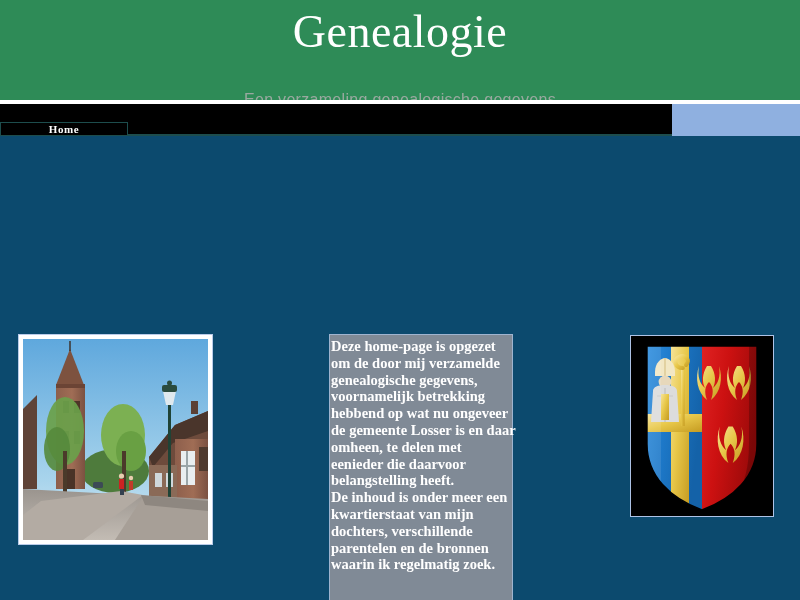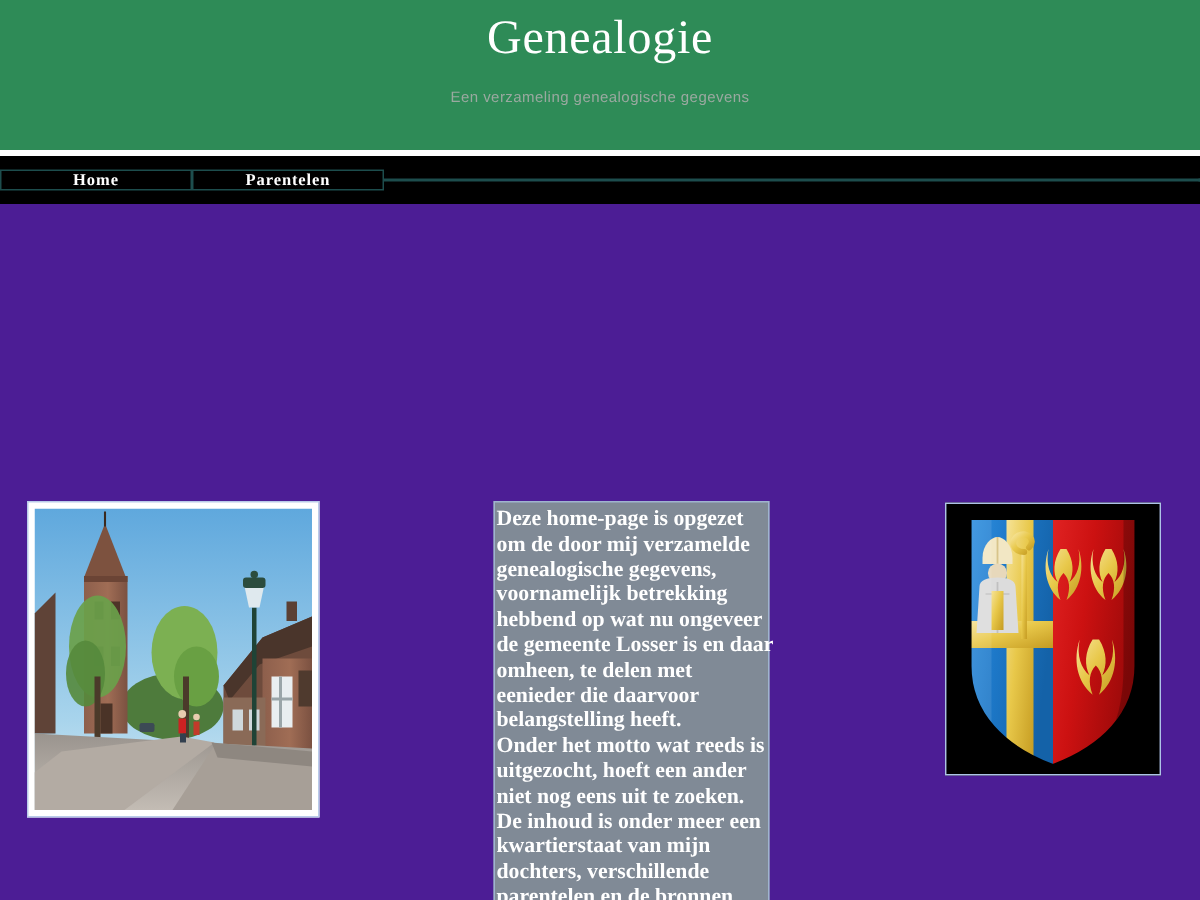--- a/index.html
+++ b/index.html
@@ -23,49 +23,49 @@
     background: #2e8b57;
     position: relative;
     box-sizing: border-box;
     text-align: center;
     overflow: hidden;
   }
   .site-title {
     margin: 0;
     padding-top: 8px;
     font-family: "Liberation Serif", serif;
-    font-size: 32px;
+    font-size: 46px;
     font-weight: normal;
     color: #ffffff;
     letter-spacing: 0.5px;
     line-height: 1.05;
   }
   .site-subtitle {
-    margin: 0;
+    margin: 17px;
     padding-top: 18px;
     font-family: "Liberation Sans", sans-serif;
-    font-size: 10px;
+    font-size: 16px;
     color: #9aa9a0;
     letter-spacing: 0.3px;
   }
 
   
   .banner-gap {
     width: 800px;
     height: 4px;
     background: #ffffff;
   }
 
   
   .nav-bar {
-    width: 800px;
+    width: 672px;
     height: 32px;
     background: #000000;
     display: flex;
-    align-items: center;
+    align-items: flex-end;
     box-sizing: border-box;
     overflow: hidden;
   }
   .nav-item {
     width: 128px;
     flex: 0 0 128px;
     background: #000000;
     border: 1px solid #1d4d4d;
     box-sizing: border-box;
     color: #ffffff;
@@ -85,21 +85,21 @@
     border: 1px solid #1d4d4d;
     border-left: none;
     box-sizing: border-box;
   }
 
   
   .content {
     position: relative;
     width: 800px;
     height: 464px;
-    background: #4c1d95;
+    background: #0c4a6e;
   }
 
   
   .photo-frame {
     position: absolute;
     left: 18px;
     top: 198px;
     width: 195px;
     height: 211px;
     background: #ffffff;
@@ -160,21 +160,20 @@
 <body>
 
 <div class="header-banner">
   <h1 class="site-title">Genealogie</h1>
   <div class="site-subtitle">Een verzameling genealogische gegevens</div>
 </div>
 <div class="banner-gap"></div>
 
 <div class="nav-bar">
   <a class="nav-item" href="#">Home</a>
-  <a class="nav-item" href="#">Parentelen</a>
   <div class="nav-filler"></div>
 </div>
 
 <div class="content">
 
   <div class="photo-frame">
     <svg class="photo-canvas" viewBox="0 0 185 201" preserveAspectRatio="none">
       <defs>
         <linearGradient id="skyG" x1="0" y1="0" x2="0" y2="1">
           <stop offset="0%" stop-color="#5fa8dd"></stop>
@@ -247,21 +246,20 @@
       <circle cx="108" cy="139" r="2.2" fill="#e8cdb0"></circle>
 
       <rect x="70" y="143" width="10" height="6" rx="1.5" fill="#3c4a55"></rect>
     </svg>
   </div>
 
   <div class="text-panel"></div>
 
   <div class="body-text">
     <p>Deze home-page is opgezet om de door mij verzamelde genealogische gegevens, voornamelijk betrekking hebbend op wat nu ongeveer de gemeente Losser is en daar omheen, te delen met eenieder die daarvoor belangstelling heeft.</p>
-    <p>Onder het motto wat reeds is uitgezocht, hoeft een ander niet nog eens uit te zoeken.</p>
     <p>De inhoud is onder meer een kwartierstaat van mijn dochters, verschillende parentelen en de bronnen waarin ik regelmatig zoek.</p>
 
   </div>
 
   <div class="arms-frame">
     <svg width="142" height="180" viewBox="0 0 142 180">
       <defs>
         <linearGradient id="blueG" x1="0" y1="0" x2="1" y2="0.4">
           <stop offset="0%" stop-color="#2f8fe0"></stop>
           <stop offset="45%" stop-color="#1d78c8"></stop>

